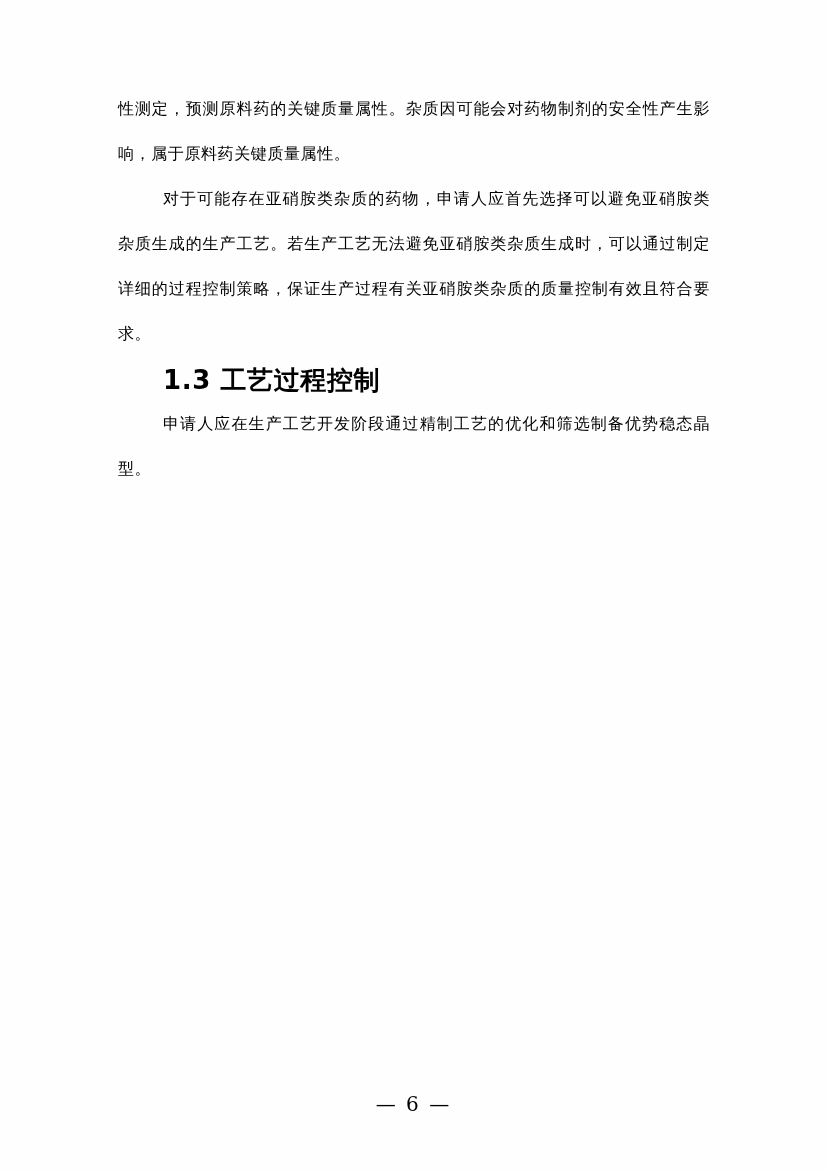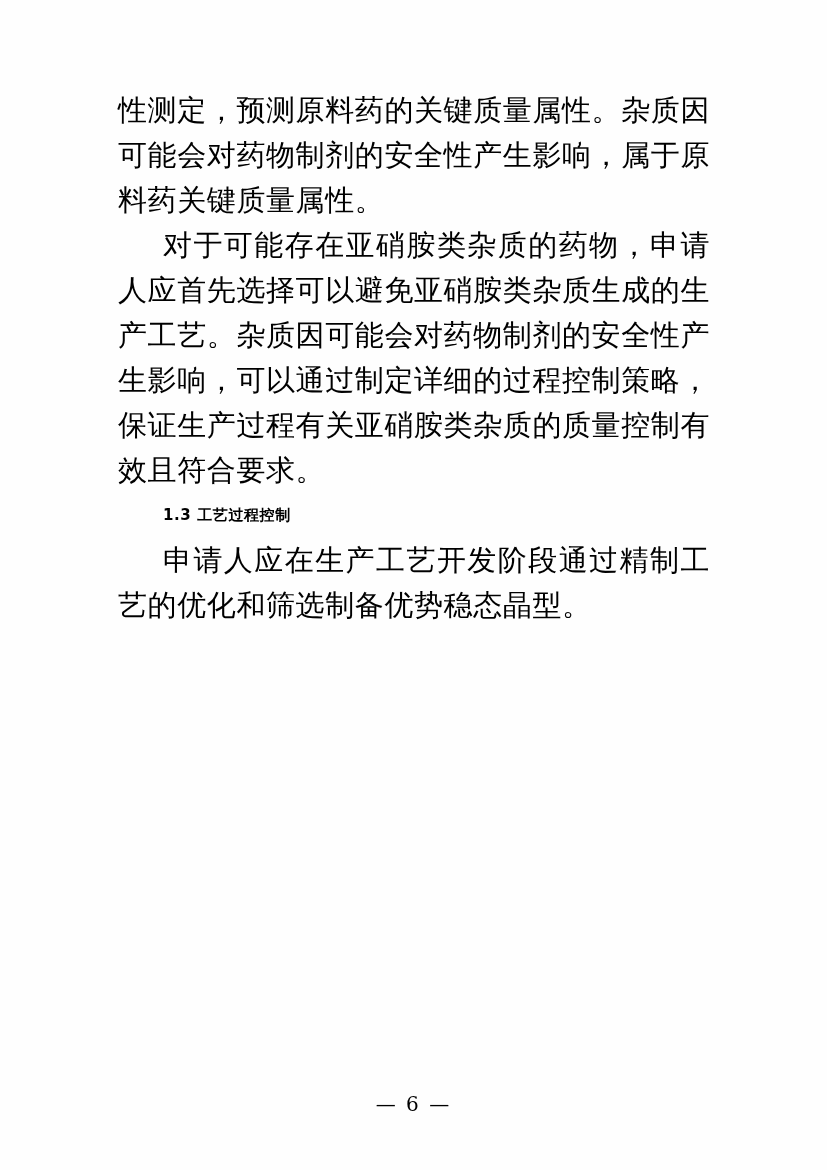--- a/index.html
+++ b/index.html
@@ -23,33 +23,33 @@
     height: 1170px;
     background: #fefefe;
   }
   .content {
     position: absolute;
     left: 118px;
     top: 88px;
     width: 592px;
   }
   .para {
-    font-size: 29px;
+    font-size: 16px;
     line-height: 45px;
     text-align: justify;
     text-justify: inter-ideograph;
     margin: 0 0 0 0;
     letter-spacing: 0.6px;
-    font-family: Liberation Serif, serif;
+    font-family: Liberation Mono, monospace;
   }
   .indent {
     text-indent: 45px;
   }
   .heading {
-    font-size: 15px;
+    font-size: 26px;
     line-height: 45px;
     font-weight: bold;
     text-indent: 45px;
     margin: 0;
     letter-spacing: 0.6px;
     font-family: "DejaVu Sans", "Liberation Sans", sans-serif;
   }
   .footer {
     position: absolute;
     left: 0;
@@ -60,18 +60,18 @@
     font-family: "DejaVu Serif", "Liberation Serif", serif;
     letter-spacing: 2px;
   }
 </style>
 </head>
 <body>
 
 <div class="page">
   <div class="content">
     <p class="para">性测定，预测原料药的关键质量属性。杂质因可能会对药物制剂的安全性产生影响，属于原料药关键质量属性。</p>
-    <p class="para indent">对于可能存在亚硝胺类杂质的药物，申请人应首先选择可以避免亚硝胺类杂质生成的生产工艺。杂质因可能会对药物制剂的安全性产生影响，可以通过制定详细的过程控制策略，保证生产过程有关亚硝胺类杂质的质量控制有效且符合要求。</p>
+    <p class="para indent">对于可能存在亚硝胺类杂质的药物，申请人应首先选择可以避免亚硝胺类杂质生成的生产工艺。若生产工艺无法避免亚硝胺类杂质生成时，可以通过制定详细的过程控制策略，保证生产过程有关亚硝胺类杂质的质量控制有效且符合要求。</p>
     <h2 class="heading">1.3 工艺过程控制</h2>
     <p class="para indent">申请人应在生产工艺开发阶段通过精制工艺的优化和筛选制备优势稳态晶型。</p>
   </div>
   <div class="footer">— 6 —</div>
 </div>
 
 </body></html>

